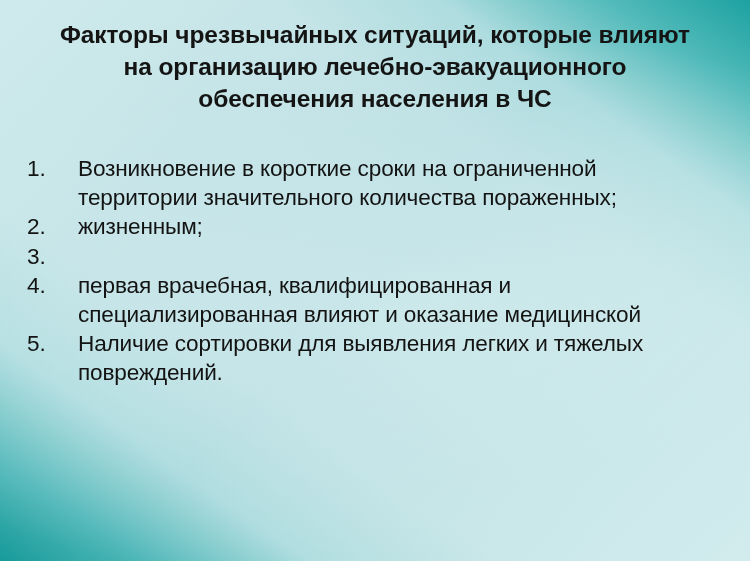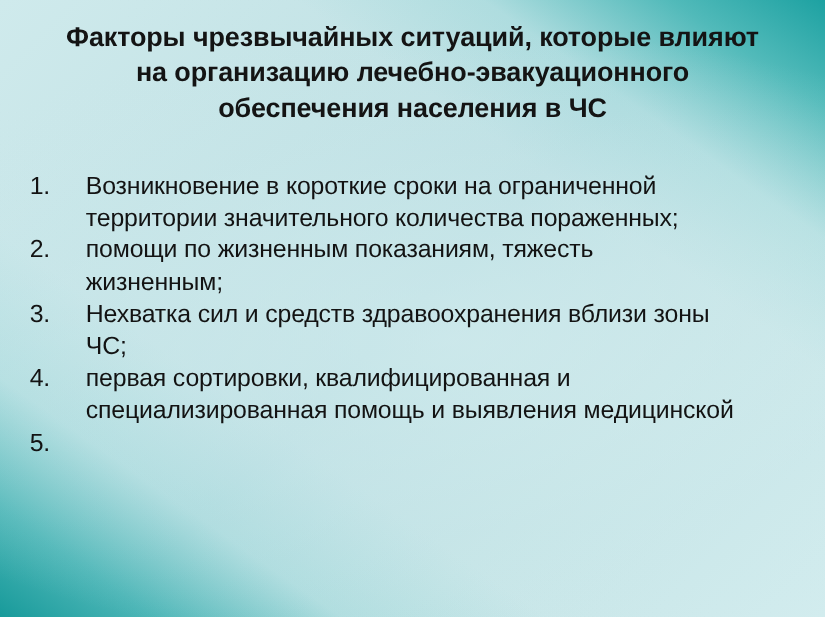--- a/index.html
+++ b/index.html
@@ -137,40 +137,39 @@
         <span class="item-num">1.</span>
         <span class="item-text">
           <span class="bline">Возникновение в короткие сроки на ограниченной</span>
           <span class="bline">территории значительного количества пораженных;</span>
         </span>
       </div>
 
       <div class="item">
         <span class="item-num">2.</span>
         <span class="item-text">
-          <span class="bline">помощи по жизненным показаниям, тяжесть</span>
           <span class="bline">жизненным;</span>
         </span>
       </div>
 
       <div class="item">
         <span class="item-num">3.</span>
-        <span class="item-text">
-          <span class="bline">Нехватка сил и средств здравоохранения вблизи зоны</span>
-          <span class="bline">ЧС;</span>
-        </span>
       </div>
 
       <div class="item">
         <span class="item-num">4.</span>
         <span class="item-text">
-          <span class="bline">первая сортировки, квалифицированная и</span>
-          <span class="bline">специализированная помощь и выявления медицинской</span>
+          <span class="bline">первая врачебная, квалифицированная и</span>
+          <span class="bline">специализированная влияют и оказание медицинской</span>
         </span>
       </div>
 
       <div class="item">
         <span class="item-num">5.</span>
+        <span class="item-text">
+          <span class="bline">Наличие сортировки для выявления легких и тяжелых</span>
+          <span class="bline">повреждений.</span>
+        </span>
       </div>
 
     </div>
   </div>
 </div>
 
 </body></html>

